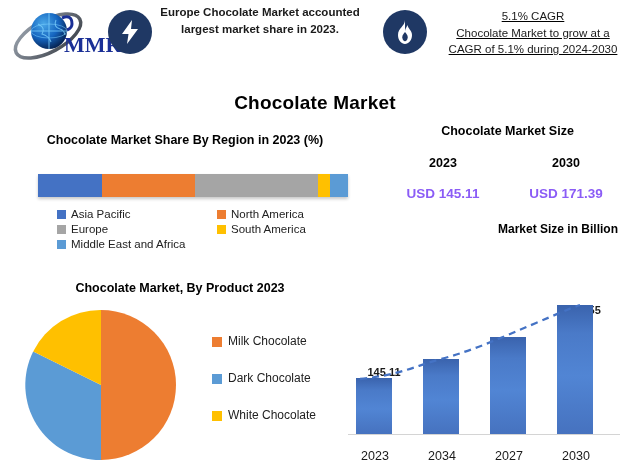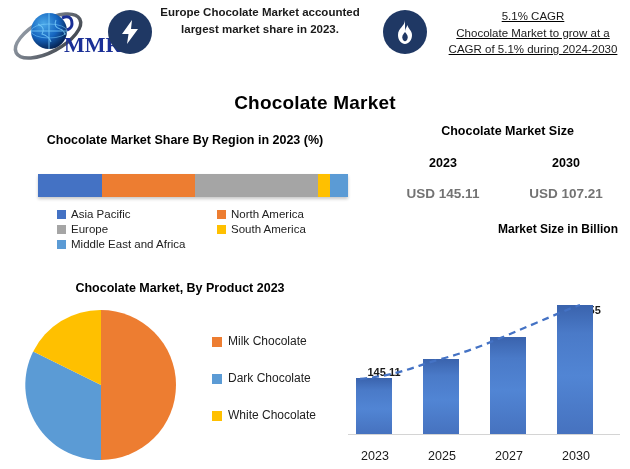--- a/index.html
+++ b/index.html
@@ -80,21 +80,21 @@
 
   
   .ms-year {
     font-weight: bold;
     font-size: 12.5px;
     text-align: center;
   }
   .ms-value {
     font-weight: bold;
     font-size: 13.5px;
-    color: #737373;
+    color: #8b5cf6;
     text-align: center;
   }
   .ms-footer {
     font-weight: bold;
     font-size: 12px;
     text-align: right;
   }
 
   
   .pie-legend {
@@ -230,21 +230,21 @@
       <span>Middle East and Africa</span>
     </div>
   </div>
 
   <div class="abs section-title" style="left:400px; top:124px; width:215px; font-size:12.5px;">Chocolate Market Size</div>
 
   <div class="abs ms-year" style="left:400px; top:156px; width:86px;">2023</div>
   <div class="abs ms-year" style="left:520px; top:156px; width:92px;">2030</div>
 
   <div class="abs ms-value" style="left:392px; top:186px; width:102px;">USD 145.11</div>
-  <div class="abs ms-value" style="left:512px; top:186px; width:108px;">USD 107.21</div>
+  <div class="abs ms-value" style="left:512px; top:186px; width:108px;">USD 171.39</div>
 
   <div class="abs ms-footer" style="left:398px; top:222px; width:220px;">Market Size in Billion</div>
 
   <div class="abs section-title" style="left:20px; top:281px; width:320px; font-size:12.5px;">Chocolate Market, By Product 2023</div>
 
   <svg class="abs" style="left:22px; top:306px;" width="158" height="158" viewBox="0 0 158 158">
 
     <path d="M79 79 L79 4 A75 75 0 0 1 79 154 Z" fill="#ED7D31"></path>
 
     <path d="M79 79 L79 154 A75 75 0 0 1 11.2 45.5 Z" fill="#5B9BD5"></path>
@@ -278,18 +278,18 @@
     <div class="col-bar" style="left:150px; width:36px; height:97px;"></div>
     <div class="col-bar" style="left:217px; width:36px; height:129px;"></div>
 
     <svg class="trend-svg" width="285" height="175" viewBox="0 0 285 175">
       <path d="M20 89 C60 85, 75 76, 101 69 C135 60, 160 48, 196 33 C215 25, 228 19, 240 15" fill="none" stroke="#4472C4" stroke-width="2.3" stroke-dasharray="7 5" stroke-linecap="butt"></path>
     </svg>
 
     <div class="axis-line"></div>
 
     <div class="col-xlabel" style="left:6px; width:58px;">2023</div>
-    <div class="col-xlabel" style="left:73px; width:58px;">2025</div>
+    <div class="col-xlabel" style="left:73px; width:58px;">2034</div>
     <div class="col-xlabel" style="left:140px; width:58px;">2027</div>
     <div class="col-xlabel" style="left:207px; width:58px;">2030</div>
   </div>
 
 </div>
 
 </body></html>

